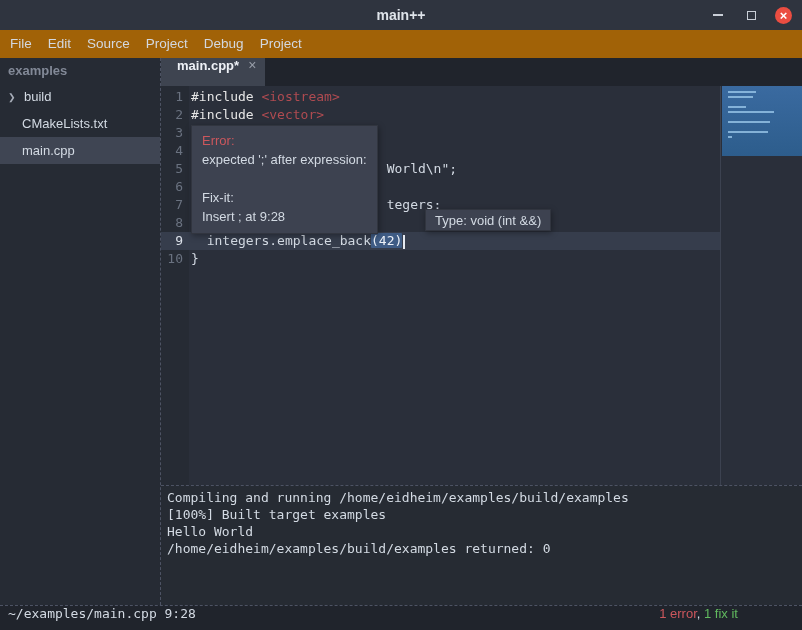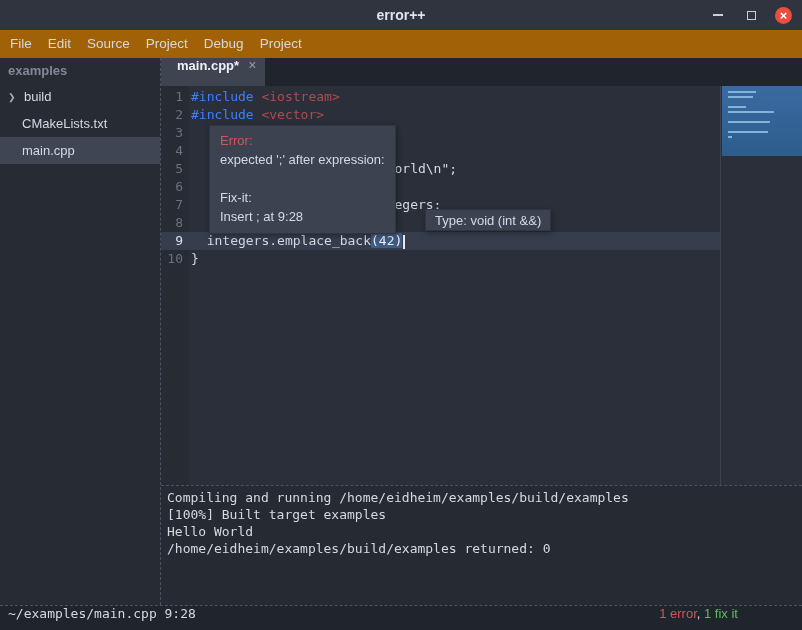--- a/index.html
+++ b/index.html
@@ -37,52 +37,52 @@
 .tab-close{margin-left:9px;color:#989ea9;font-size:14px;line-height:1}
 
 .editor-wrap{height:399px;display:flex;position:relative;background:#2a2f3a;flex:none}
 .gutter{width:28px;background:#262b34;padding-top:2px;flex:none}
 .gutter-row{height:18px;line-height:18px;text-align:right;padding-right:6px;font-family:"DejaVu Sans Mono",monospace;font-size:13px;color:#6a7280}
 .gutter-row.current{background:#363d4c;color:#dce1e9}
 .code-col{width:531px;padding-top:2px;flex:none}
 .code-line{height:18px;line-height:18px;white-space:pre;font-family:"DejaVu Sans Mono",monospace;font-size:13px;color:#d3dae3;padding-left:2px}
 .code-line.current{background:#363d4c}
 .pad{display:inline-block}
-.tok-preproc{color:#3b82f6}
+.tok-preproc{color:#e5e5e5}
 .tok-header{color:#b04b51}
 .tok-plain{color:#d3dae3}
 .tok-bracket{background:#3f5c85;color:#ecf1f8;border-radius:1px}
 .caret{display:inline-block;width:2px;height:14px;background:#e6ebf2;vertical-align:middle;margin-left:1px}
 .right-strip{flex:1;border-left:1px solid #3c4250;position:relative}
 .overview{position:absolute;top:0;left:1px;right:0;height:70px;background:linear-gradient(180deg,#3a6aa0,#2d5d8c);padding-top:5px}
 .ov-line{height:2px;margin:0 0 3px 6px;background:#98c6e8;opacity:.8}
 
 .tooltip{position:absolute;background:#3d4250;border:1px solid #31353f;box-shadow:1px 2px 6px rgba(0,0,0,.35);color:#d3dae3;font-size:13px;z-index:5}
-.tooltip-error{left:48px;top:39px;padding:5px 10px 7px}
+.tooltip-error{left:30px;top:39px;padding:5px 10px 7px}
 .tt-row{height:19px;line-height:19px;white-space:nowrap}
 .tt-title{color:var(--error,#cc575d)}
 .tooltip-type{left:264px;top:123px;height:22px;line-height:21px;padding:0 9px;white-space:nowrap}
 
 .terminal{height:120px;border-top:1px dashed #4d5364;background:#262b33;padding:3px 0 0 6px;font-family:"DejaVu Sans Mono",monospace;font-size:13px;color:#d3dae3;flex:none}
 .term-line{height:17px;line-height:17px;white-space:pre}
 
 .statusbar{height:25px;border-top:1px dashed #4d5364;background:#20242c;display:flex;align-items:flex-start;padding:0 8px;font-size:13px;flex:none}
 .status-left{font-family:"DejaVu Sans Mono",monospace;color:#d3dae3}
 .status-right{margin-left:auto;margin-right:56px}
 .status-errors{color:var(--error,#cc575d)}
 .status-sep{color:#d3dae3}
 .status-fixits{color:var(--fixit,#61ba5f)}
 </style>
 </head>
 <body>
 
 <div class="window">
 
   <div class="titlebar">
-    <div class="title">error++</div>
+    <div class="title">main++</div>
     <div class="win-controls">
       <span class="wc">
           <span class="min-glyph"></span>
         </span>
       <span class="wc">
           <span class="max-glyph"></span>
         </span>
       <span class="wc close">
           <span class="close-x">×</span>
         </span>

